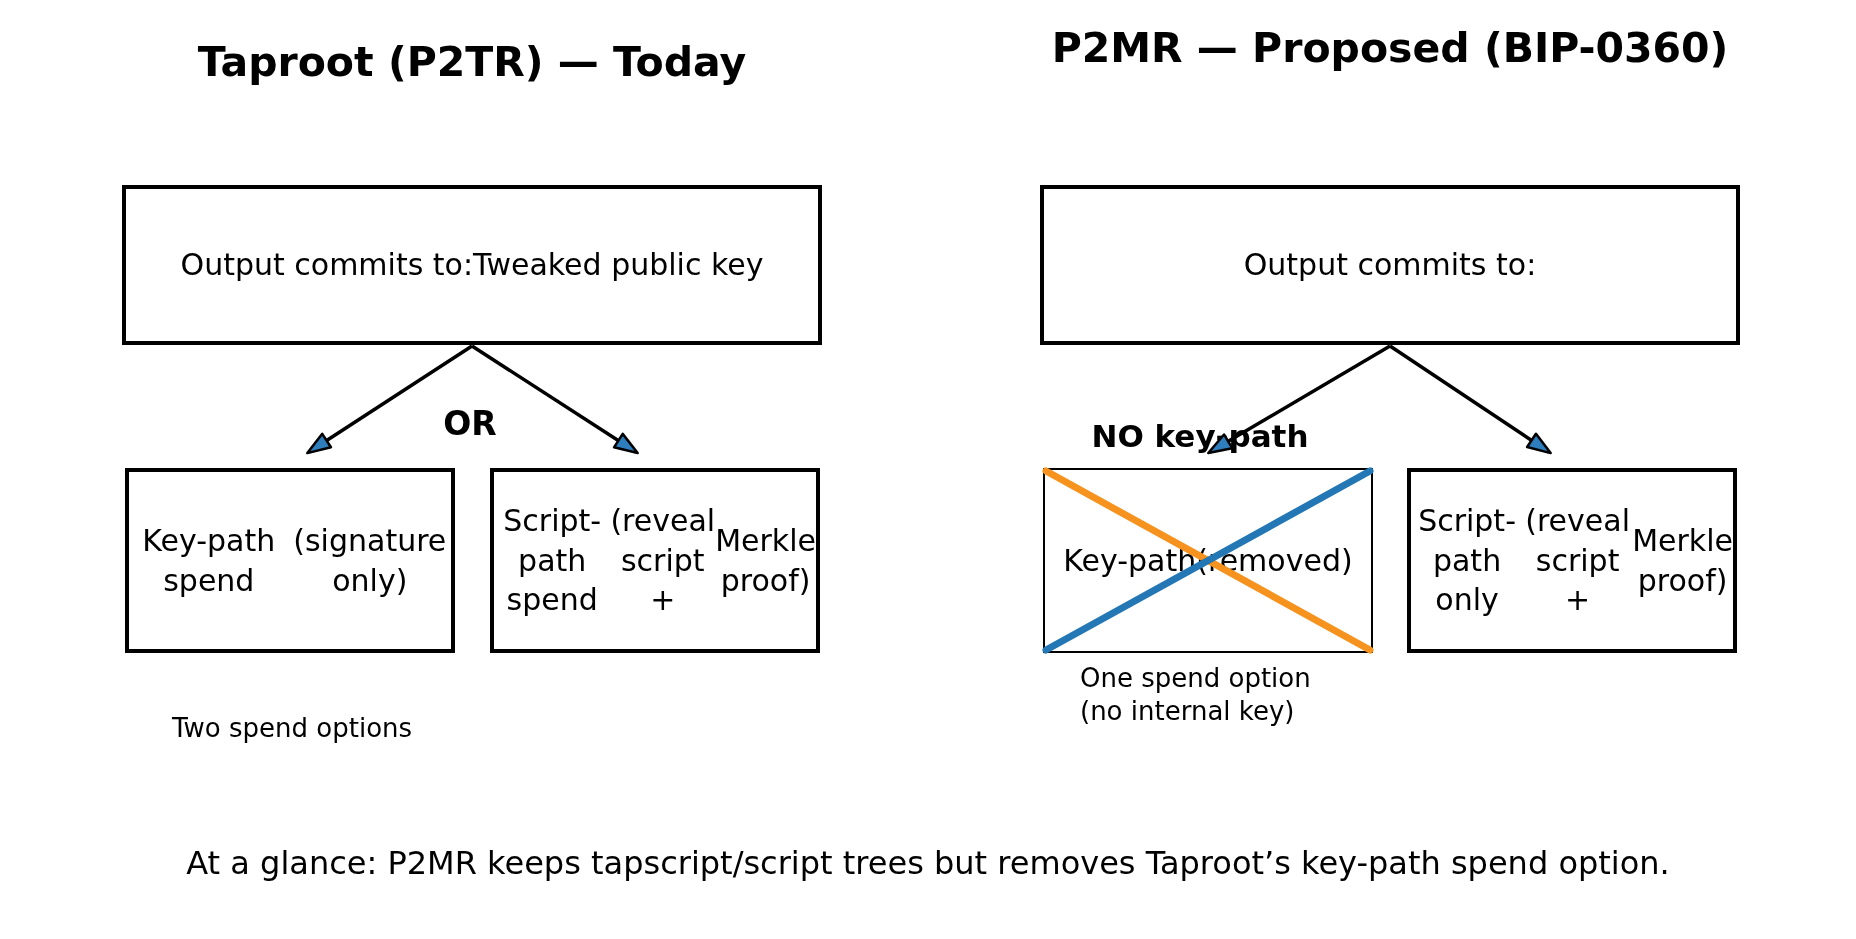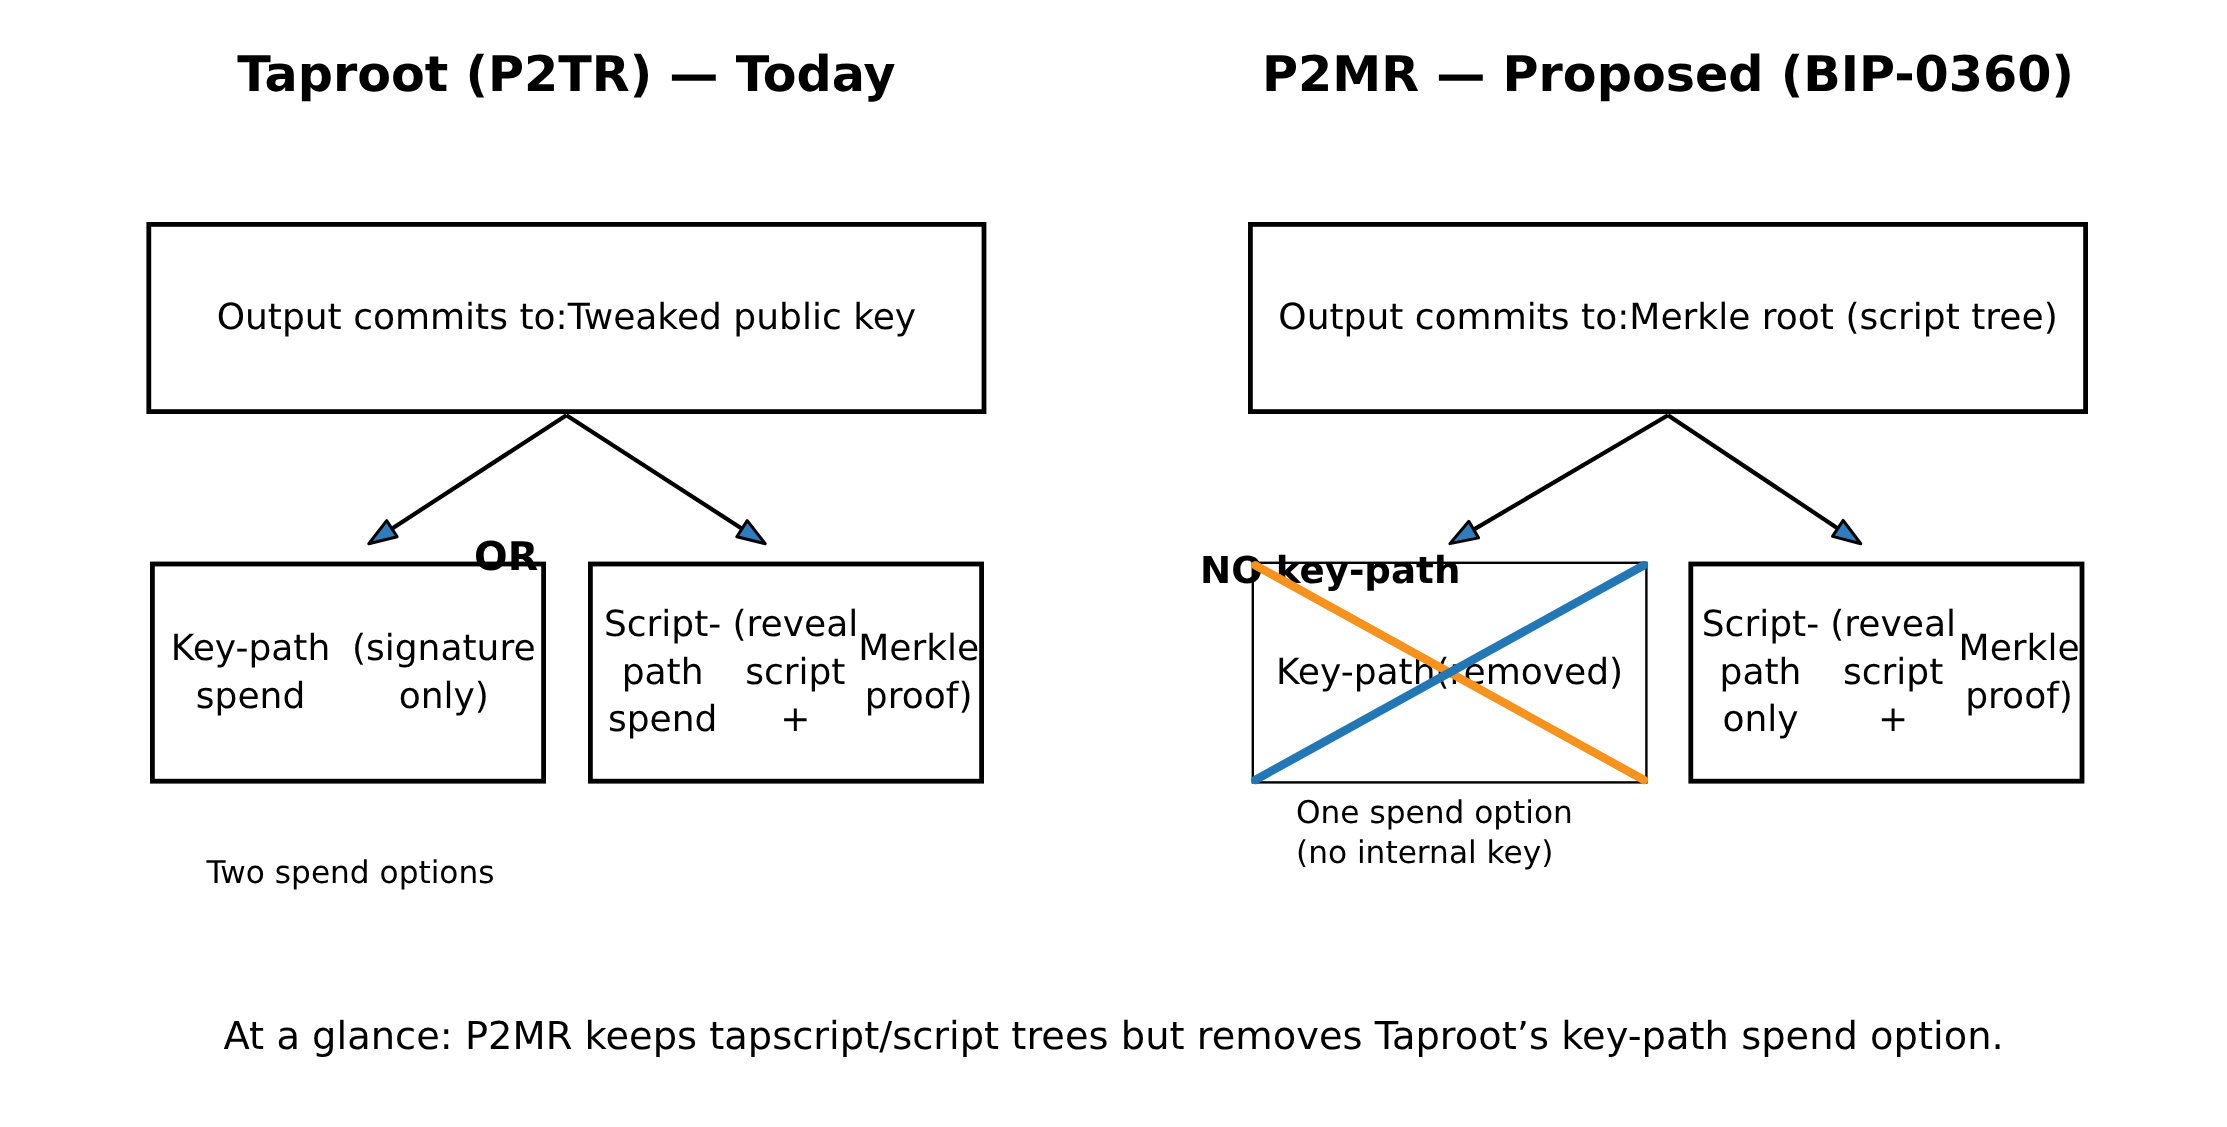--- a/index.html
+++ b/index.html
@@ -33,22 +33,22 @@
     align-items: center;
     text-align: center;
     font-size: 30px;
     line-height: 1.32;
   }
   .node-box.thin-border {
     border-width: 2px;
   }
   .bold-label {
     font-weight: bold;
+    text-align: center;
     white-space: nowrap;
-    margin-top: 40px;
   }
   .or-label {
     left: 395px;
     top: 404px;
     width: 150px;
     font-size: 33px;
   }
   .no-keypath-label {
     left: 1000px;
     top: 418px;
@@ -79,21 +79,21 @@
   svg.overlay {
     position: absolute;
     left: 0;
     top: 0;
     width: 1856px;
     height: 939px;
     pointer-events: none;
     z-index: 5;
   }
   .title-left  { left: 122px;  top: 38px; width: 700px; }
-  .title-right { left: 1040px; top: 38px; width: 700px; }
+  .title-right { left: 1040px; top: 24px; width: 700px; }
   .root-left   { left: 122px;  top: 185px; width: 700px; height: 160px; }
   .root-right  { left: 1040px; top: 185px; width: 700px; height: 160px; }
   .leaf-ll { left: 125px;  top: 468px; width: 330px; height: 185px; }
   .leaf-lr { left: 490px;  top: 468px; width: 330px; height: 185px; }
   .leaf-rl { left: 1043px; top: 468px; width: 330px; height: 185px; }
   .leaf-rr { left: 1407px; top: 468px; width: 330px; height: 185px; }
 </style>
 </head>
 <body>
 
@@ -102,21 +102,20 @@
   <div class="abs panel-title title-left">Taproot (P2TR) — Today</div>
   <div class="abs panel-title title-right">P2MR — Proposed (BIP-0360)</div>
 
   <div class="abs node-box root-left">
     <div>Output commits to:</div>
     <div>Tweaked public key</div>
   </div>
 
   <div class="abs node-box root-right">
     <div>Output commits to:</div>
-    <div>Merkle root (script tree)</div>
   </div>
 
   <div class="abs node-box leaf-ll">
     <div>Key-path spend</div>
     <div>(signature only)</div>
   </div>
   <div class="abs node-box leaf-lr">
     <div>Script-path spend</div>
     <div>(reveal script +</div>
     <div>Merkle proof)</div>

